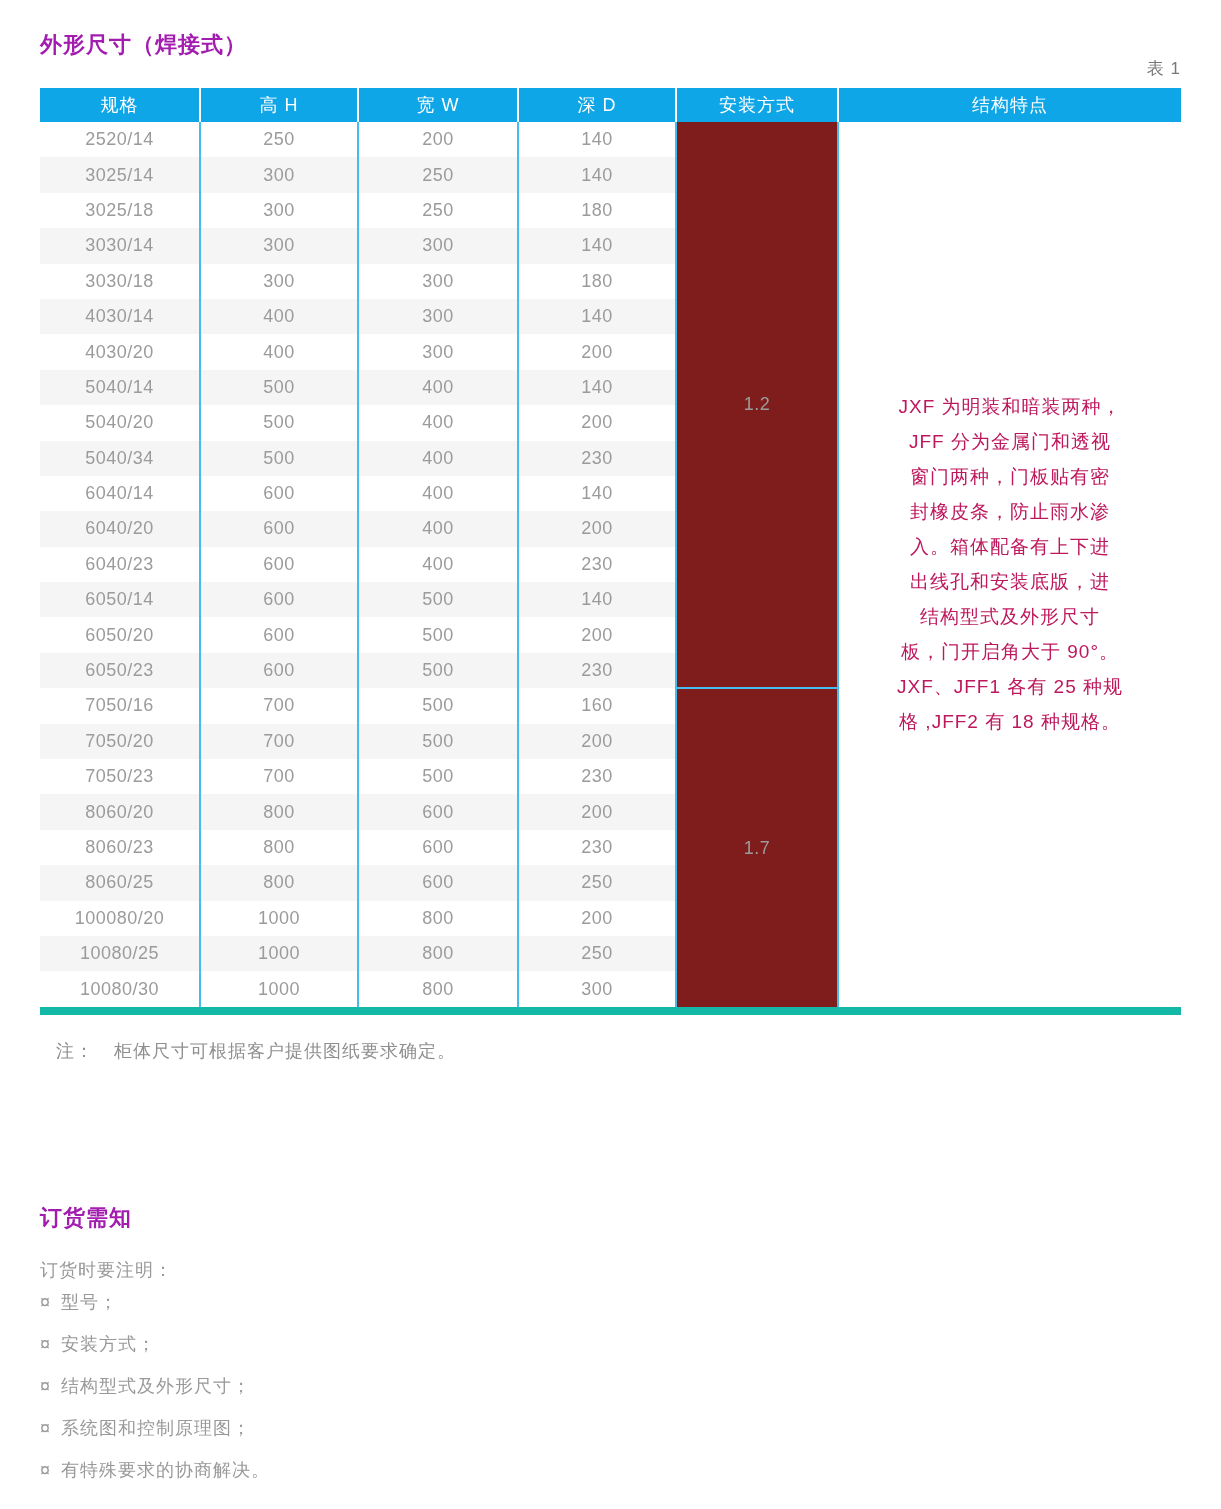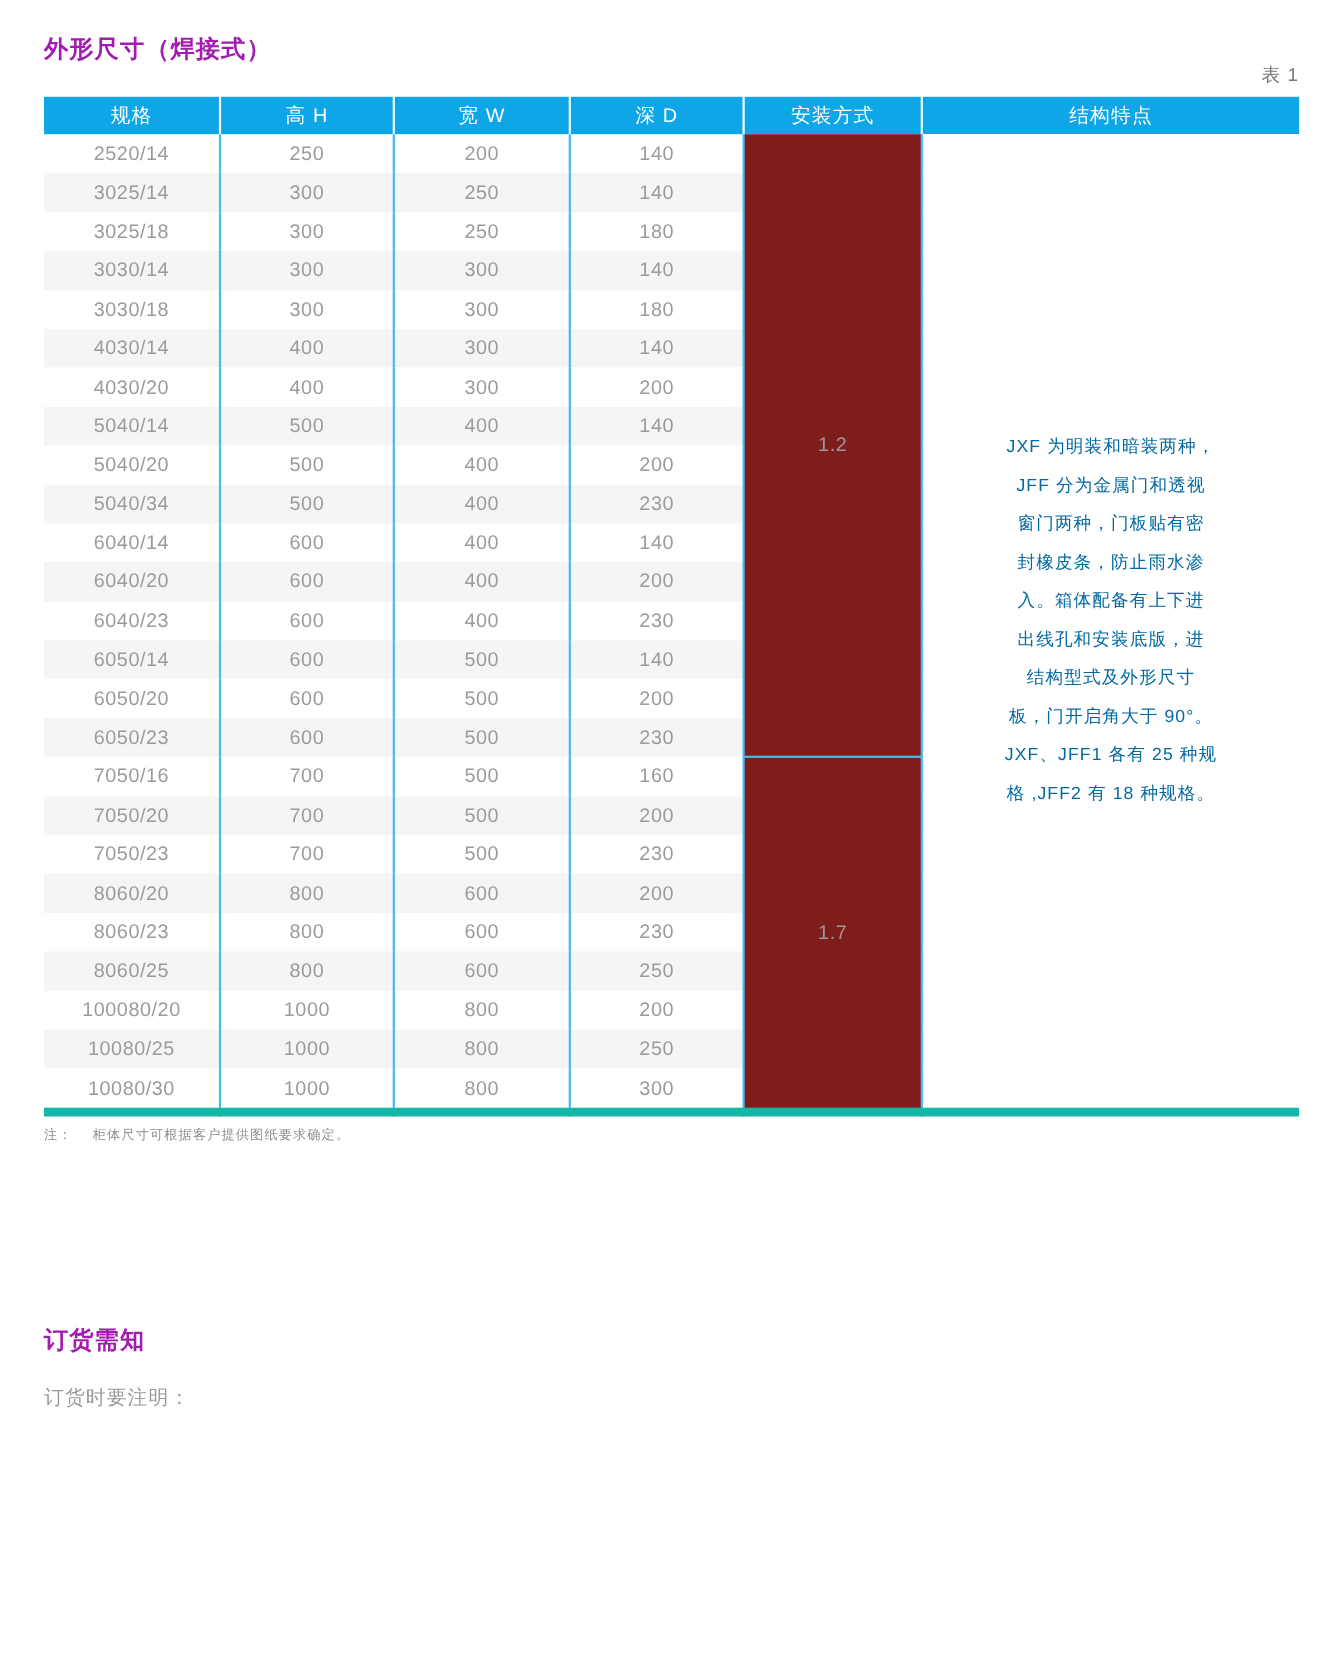--- a/index.html
+++ b/index.html
@@ -35,26 +35,26 @@
   table.dims td{
     height:35.4px;padding:0;text-align:center;vertical-align:middle;
     font-size:18px;color:#9b9b9b;font-weight:300;letter-spacing:0.5px;
   }
   table.dims td.c{border-right:2px solid #45bcee;}
   tbody tr:nth-child(even) td.c{background:#f5f5f5;}
   td.thick{border-right:2px solid #45bcee;background:#7f1d1d;}
   td.thick-first{border-bottom:2px solid #45bcee;}
   td.features{background:#ffffff;vertical-align:middle;}
   td.features div{
-    line-height:35px;font-size:16px;color:#0369a1;
+    line-height:35px;font-size:19px;color:#be185d;
     text-align:center;letter-spacing:1px;
   }
   .note{
-    position:absolute;left:40px;top:1023px;margin:0;
-    font-size:12px;color:#8f8f8f;letter-spacing:1px;
+    position:absolute;left:40px;top:1023px;margin:16px;
+    font-size:18px;color:#8f8f8f;letter-spacing:1px;
   }
   .note .note-text{margin-left:14px;}
   .intro{
     position:absolute;left:40px;top:1258px;margin:0;
     font-size:18px;color:#999999;letter-spacing:1px;
   }
   ul.order-list{
     position:absolute;left:40px;top:1293px;margin:0;padding:0;
     list-style:none;
   }
@@ -262,14 +262,21 @@
 
   <p class="note">
     <span>注：</span>
     <span class="note-text">柜体尺寸可根据客户提供图纸要求确定。</span>
   </p>
 
   <h2 class="sec-title title-order">订货需知</h2>
 
   <p class="intro">订货时要注明：</p>
 
+  <ul class="order-list">
+      <li><span class="bullet">¤</span><span>型号；</span></li>
+      <li><span class="bullet">¤</span><span>安装方式；</span></li>
+      <li><span class="bullet">¤</span><span>结构型式及外形尺寸；</span></li>
+      <li><span class="bullet">¤</span><span>系统图和控制原理图；</span></li>
+      <li><span class="bullet">¤</span><span>有特殊要求的协商解决。</span></li>
+    </ul>
 
 </div>
 
 </body></html>

